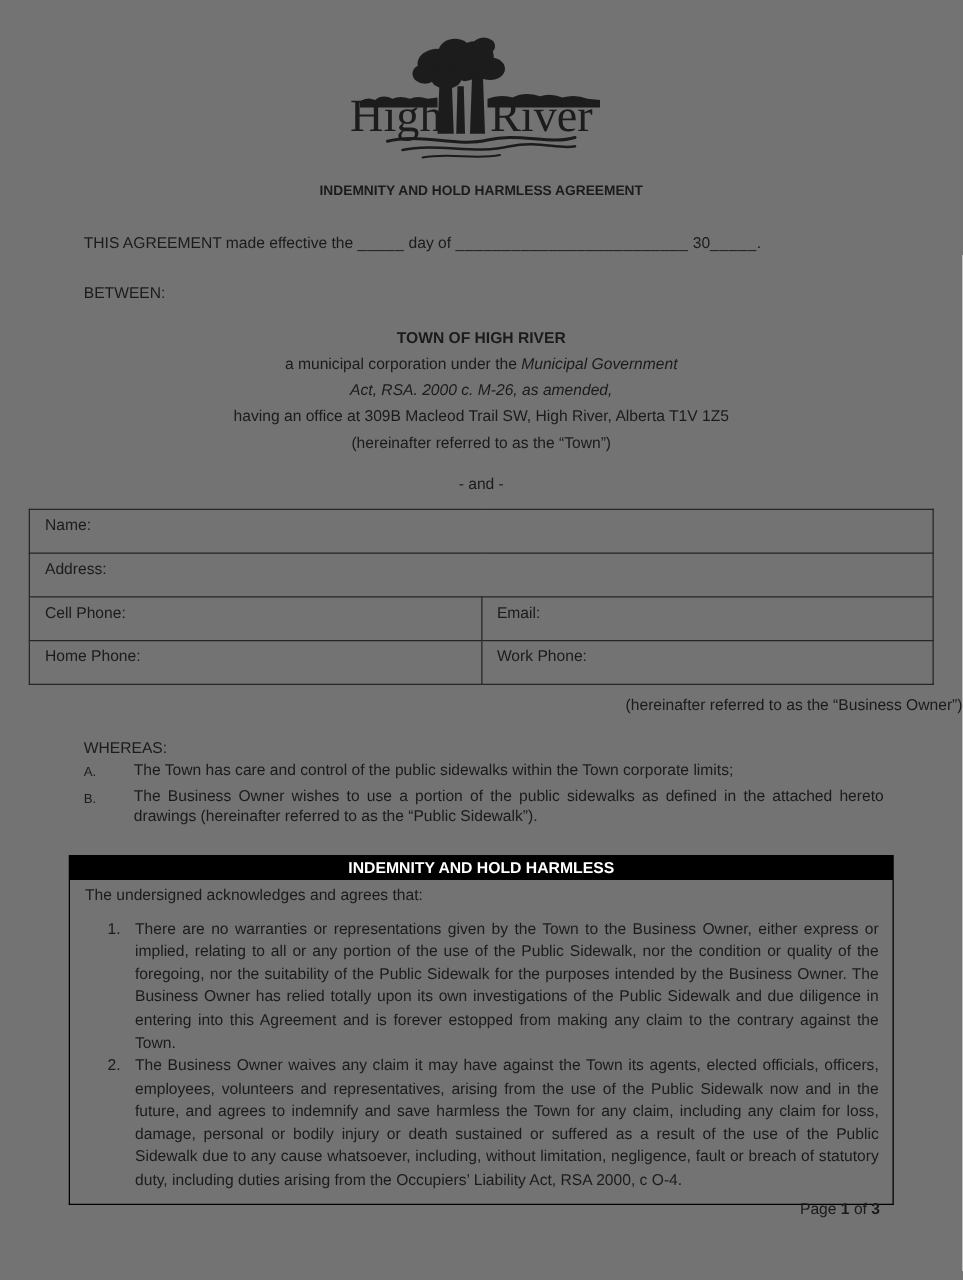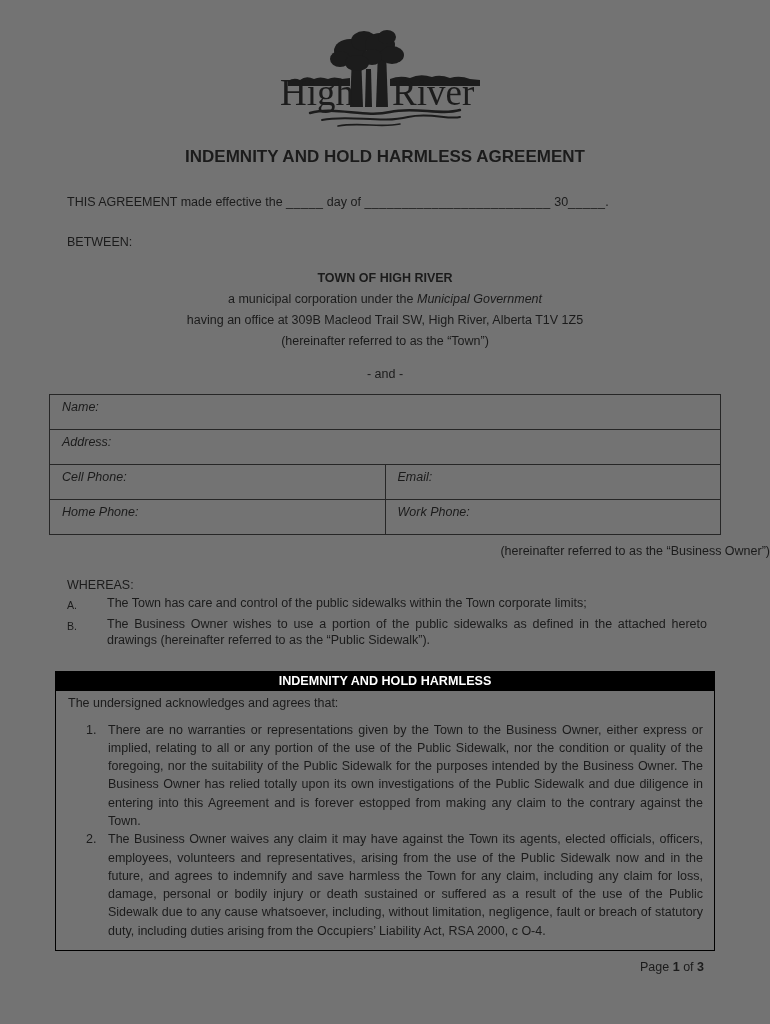--- a/index.html
+++ b/index.html
@@ -13,30 +13,30 @@
     font-family: "Liberation Sans", sans-serif;
     font-size: 12.5px;
     color: #1b1b1b;
     overflow: hidden;
   }
   
   .logo-wrap { text-align: center; padding-top: 29px; height: 132px; }
   .logo-wrap svg { display: inline-block; }
   .logo-word { font-family: "Liberation Serif", serif; font-size: 37px; fill: #1c1c1c; }
   
-  .title { text-align: center; font-weight: bold; font-size: 17px; margin-top: 15px; }
+  .title { text-align: center; font-weight: bold; font-size: 11px; margin-top: 15px; }
   .effective { margin: 28px 63px 0 67px; white-space: nowrap; }
   .blank { letter-spacing: 0.5px; }
   .between { margin: 26px 63px 0 67px; }
   .town-block { text-align: center; margin-top: 19px; line-height: 21px; }
   .town-name { font-weight: bold; }
   .ital { font-style: italic; }
   .and-sep { text-align: center; margin-top: 15px; }
   
-  .owner-table { width: 672px; margin: 13px auto 0; border-collapse: collapse; table-layout: fixed; font-style: italic; }
+  .owner-table { width: 724px; margin: 13px auto 0; border-collapse: collapse; table-layout: fixed; }
   .owner-table td {
     border: 1.6px solid #262626;
     height: 35px;
     vertical-align: top;
     padding: 5px 8px 5px 12px;
   }
   .owner-table .col-a { width: 308px; }
   .owner-line { text-align: right; margin-top: 9px; }
   
   .whereas { margin: 20px 63px 0 67px; }
@@ -108,20 +108,21 @@
     <span>day of</span>
     <span class="blank">_________________________</span>
     <span>30</span><span class="blank">_____</span><span>.</span>
   </div>
 
   <div class="between">BETWEEN:</div>
 
   <div class="town-block">
     <div class="town-name">TOWN OF HIGH RIVER</div>
     <div><span>a municipal corporation under the </span><span class="ital">Municipal Government</span></div>
+    <div class="ital">Act, RSA. 2000 c. M-26, as amended,</div>
     <div>having an office at 309B Macleod Trail SW, High River, Alberta T1V 1Z5</div>
     <div>(hereinafter referred to as the “Town”)</div>
   </div>
 
   <div class="and-sep">- and -</div>
 
   <table class="owner-table">
     <tbody>
         <tr>
       <td colspan="2">

